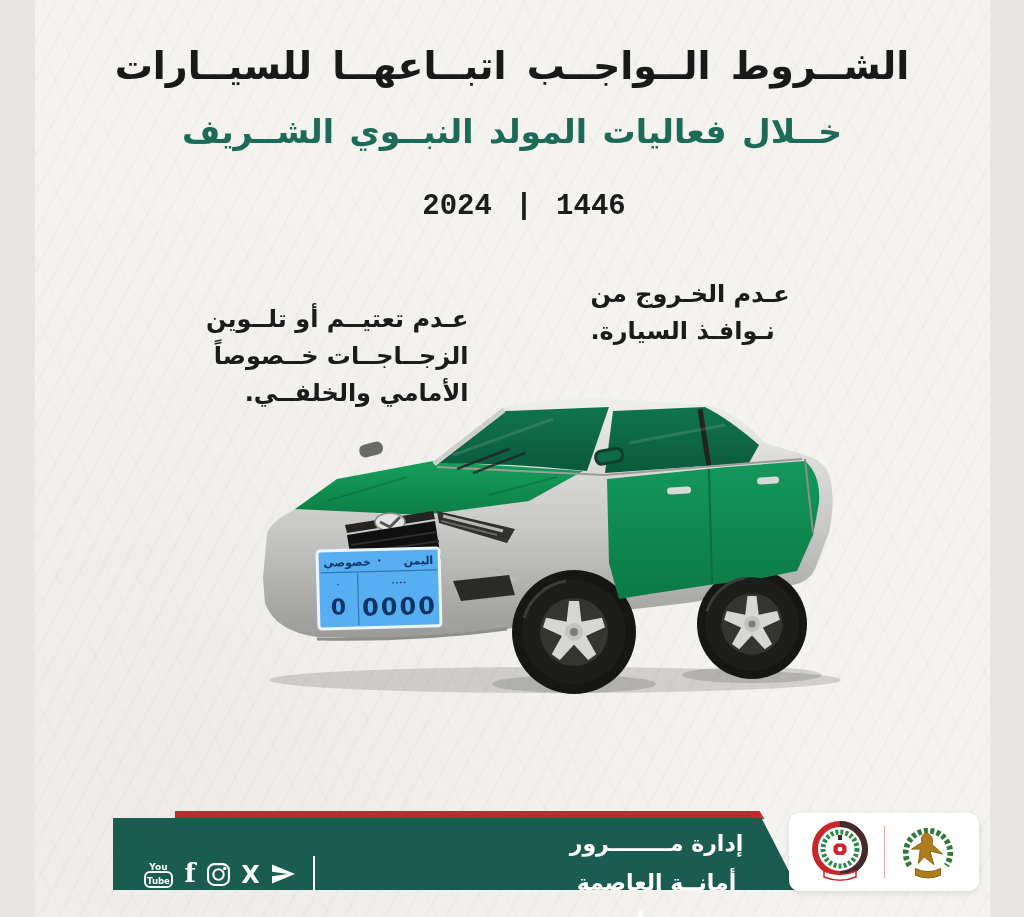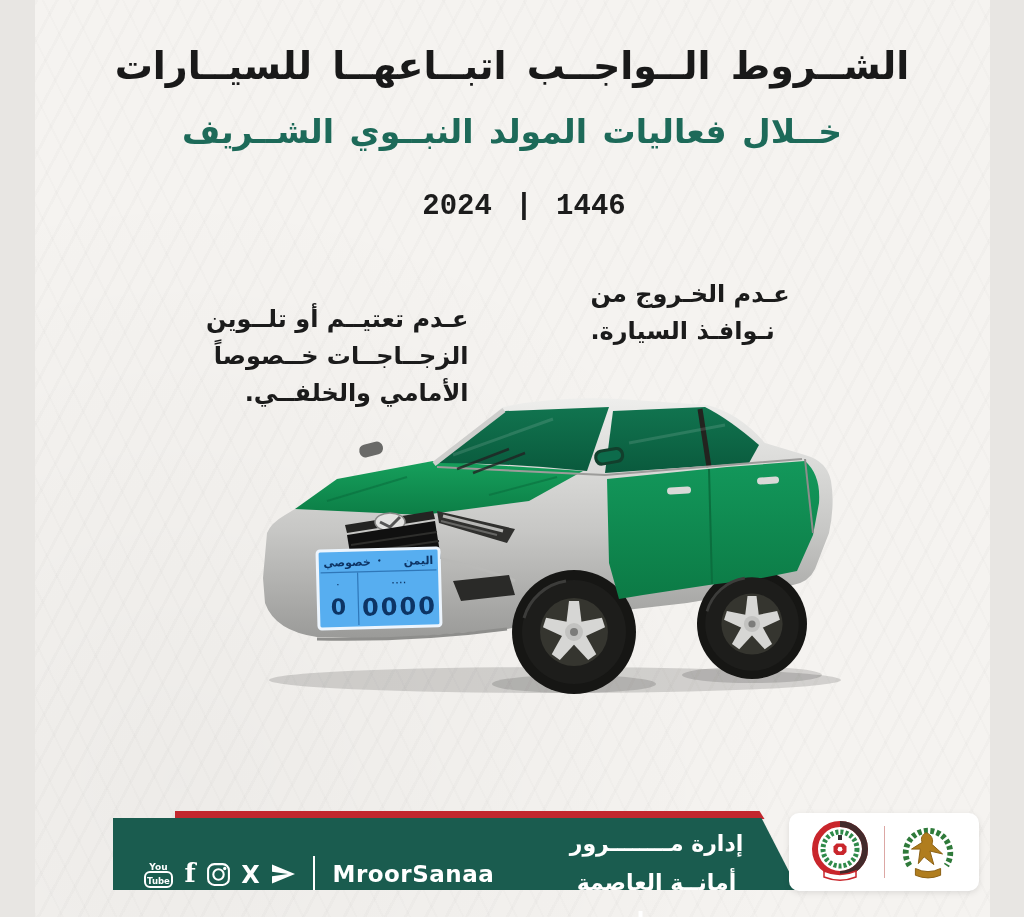--- a/index.html
+++ b/index.html
@@ -183,21 +183,20 @@
         <circle cx="12" cy="12" r="5" fill="none" stroke="#fff" stroke-width="2"></circle>
         <circle cx="18" cy="6.2" r="1.6" fill="#fff"></circle>
       </svg>
       <svg class="sicon" width="21" height="25" viewBox="0 0 21 25">
         <text x="10.5" y="20.5" font-size="24" font-weight="800" fill="#fff" text-anchor="middle">X</text>
       </svg>
       <svg class="sicon" width="27" height="25" viewBox="0 0 27 25">
         <path d="M2,21.5 L25,12 L2,2.5 L2,9.8 L18,12 L2,14.2 Z" fill="#fff"></path>
       </svg>
       <div class="f-div"></div>
-      <span class="f-handle">MroorSanaa</span>
     </div>
   </div>
   <div class="f-dept">إدارة مــــــــرور
 أمانــة العاصمة صنعاء</div>
 
   <div class="f-logos">
     <svg width="64" height="66" viewBox="0 0 64 66">
       <circle cx="32" cy="30" r="28" fill="#fff"></circle>
       <circle cx="32" cy="30" r="25" fill="none" stroke="#c9262c" stroke-width="6"></circle>
       <path d="M32,5 A25,25 0 0 1 32,55" fill="none" stroke="#2b2b2b" stroke-width="6" opacity="0.85"></path>

